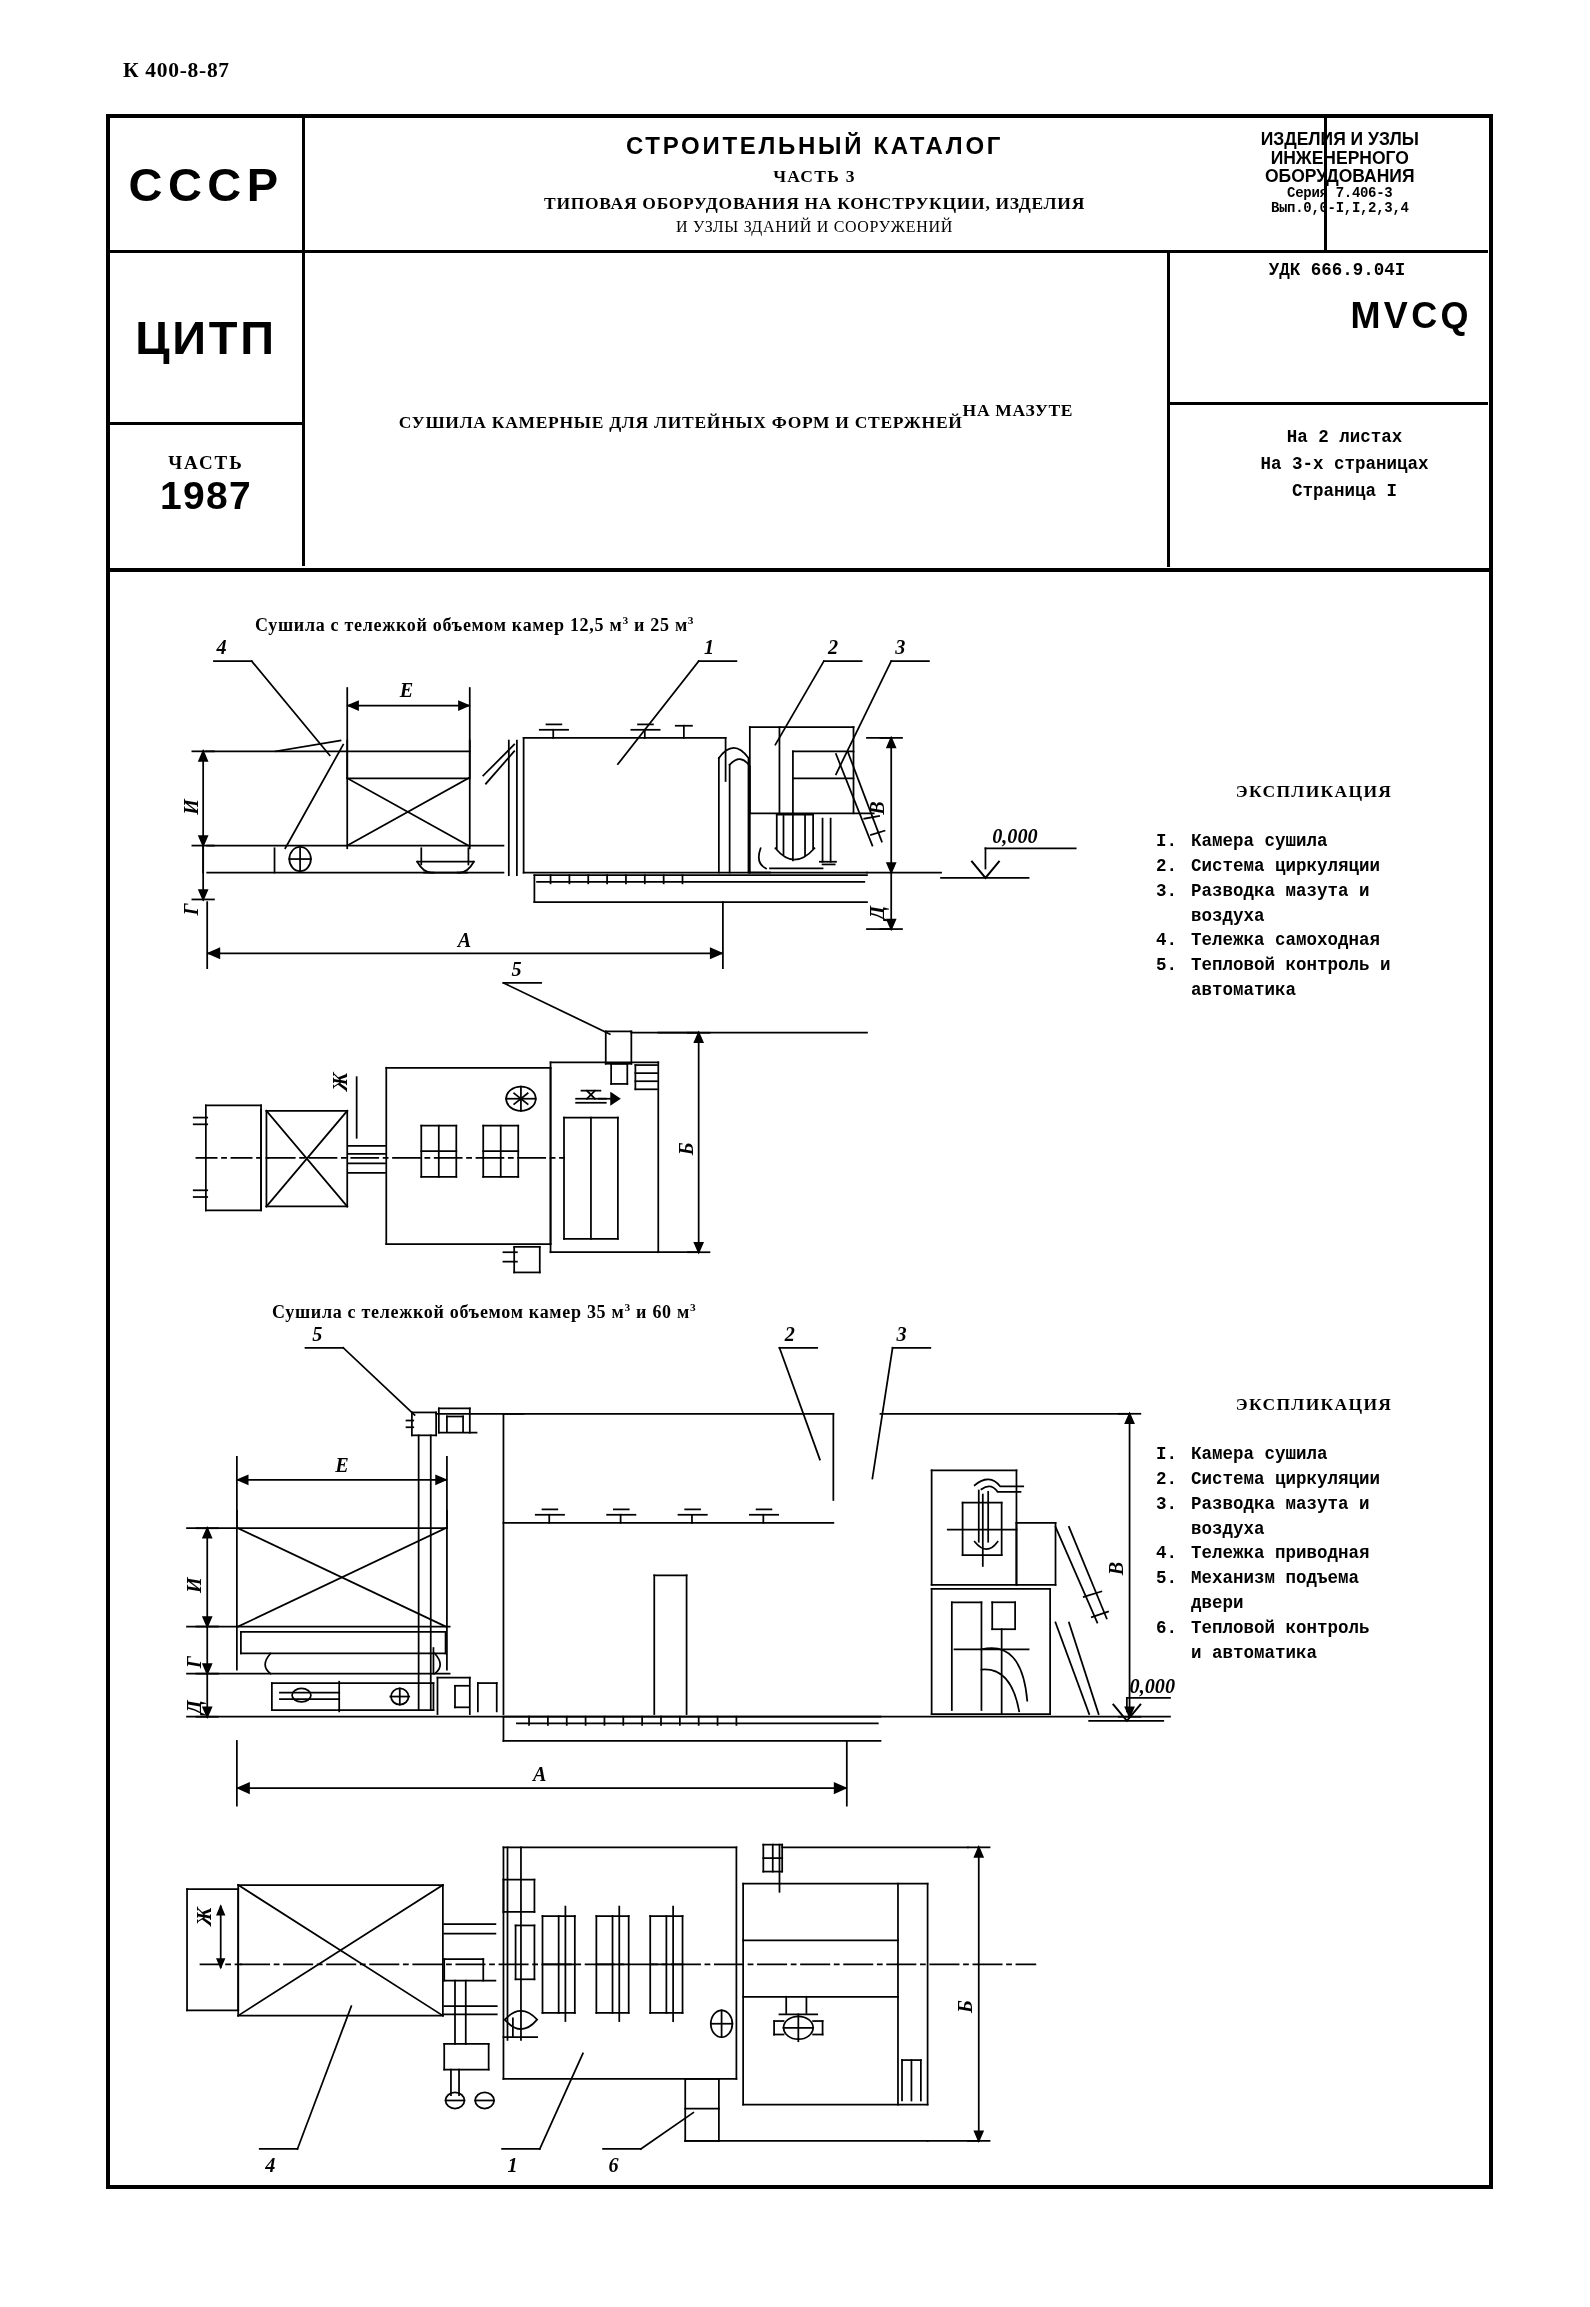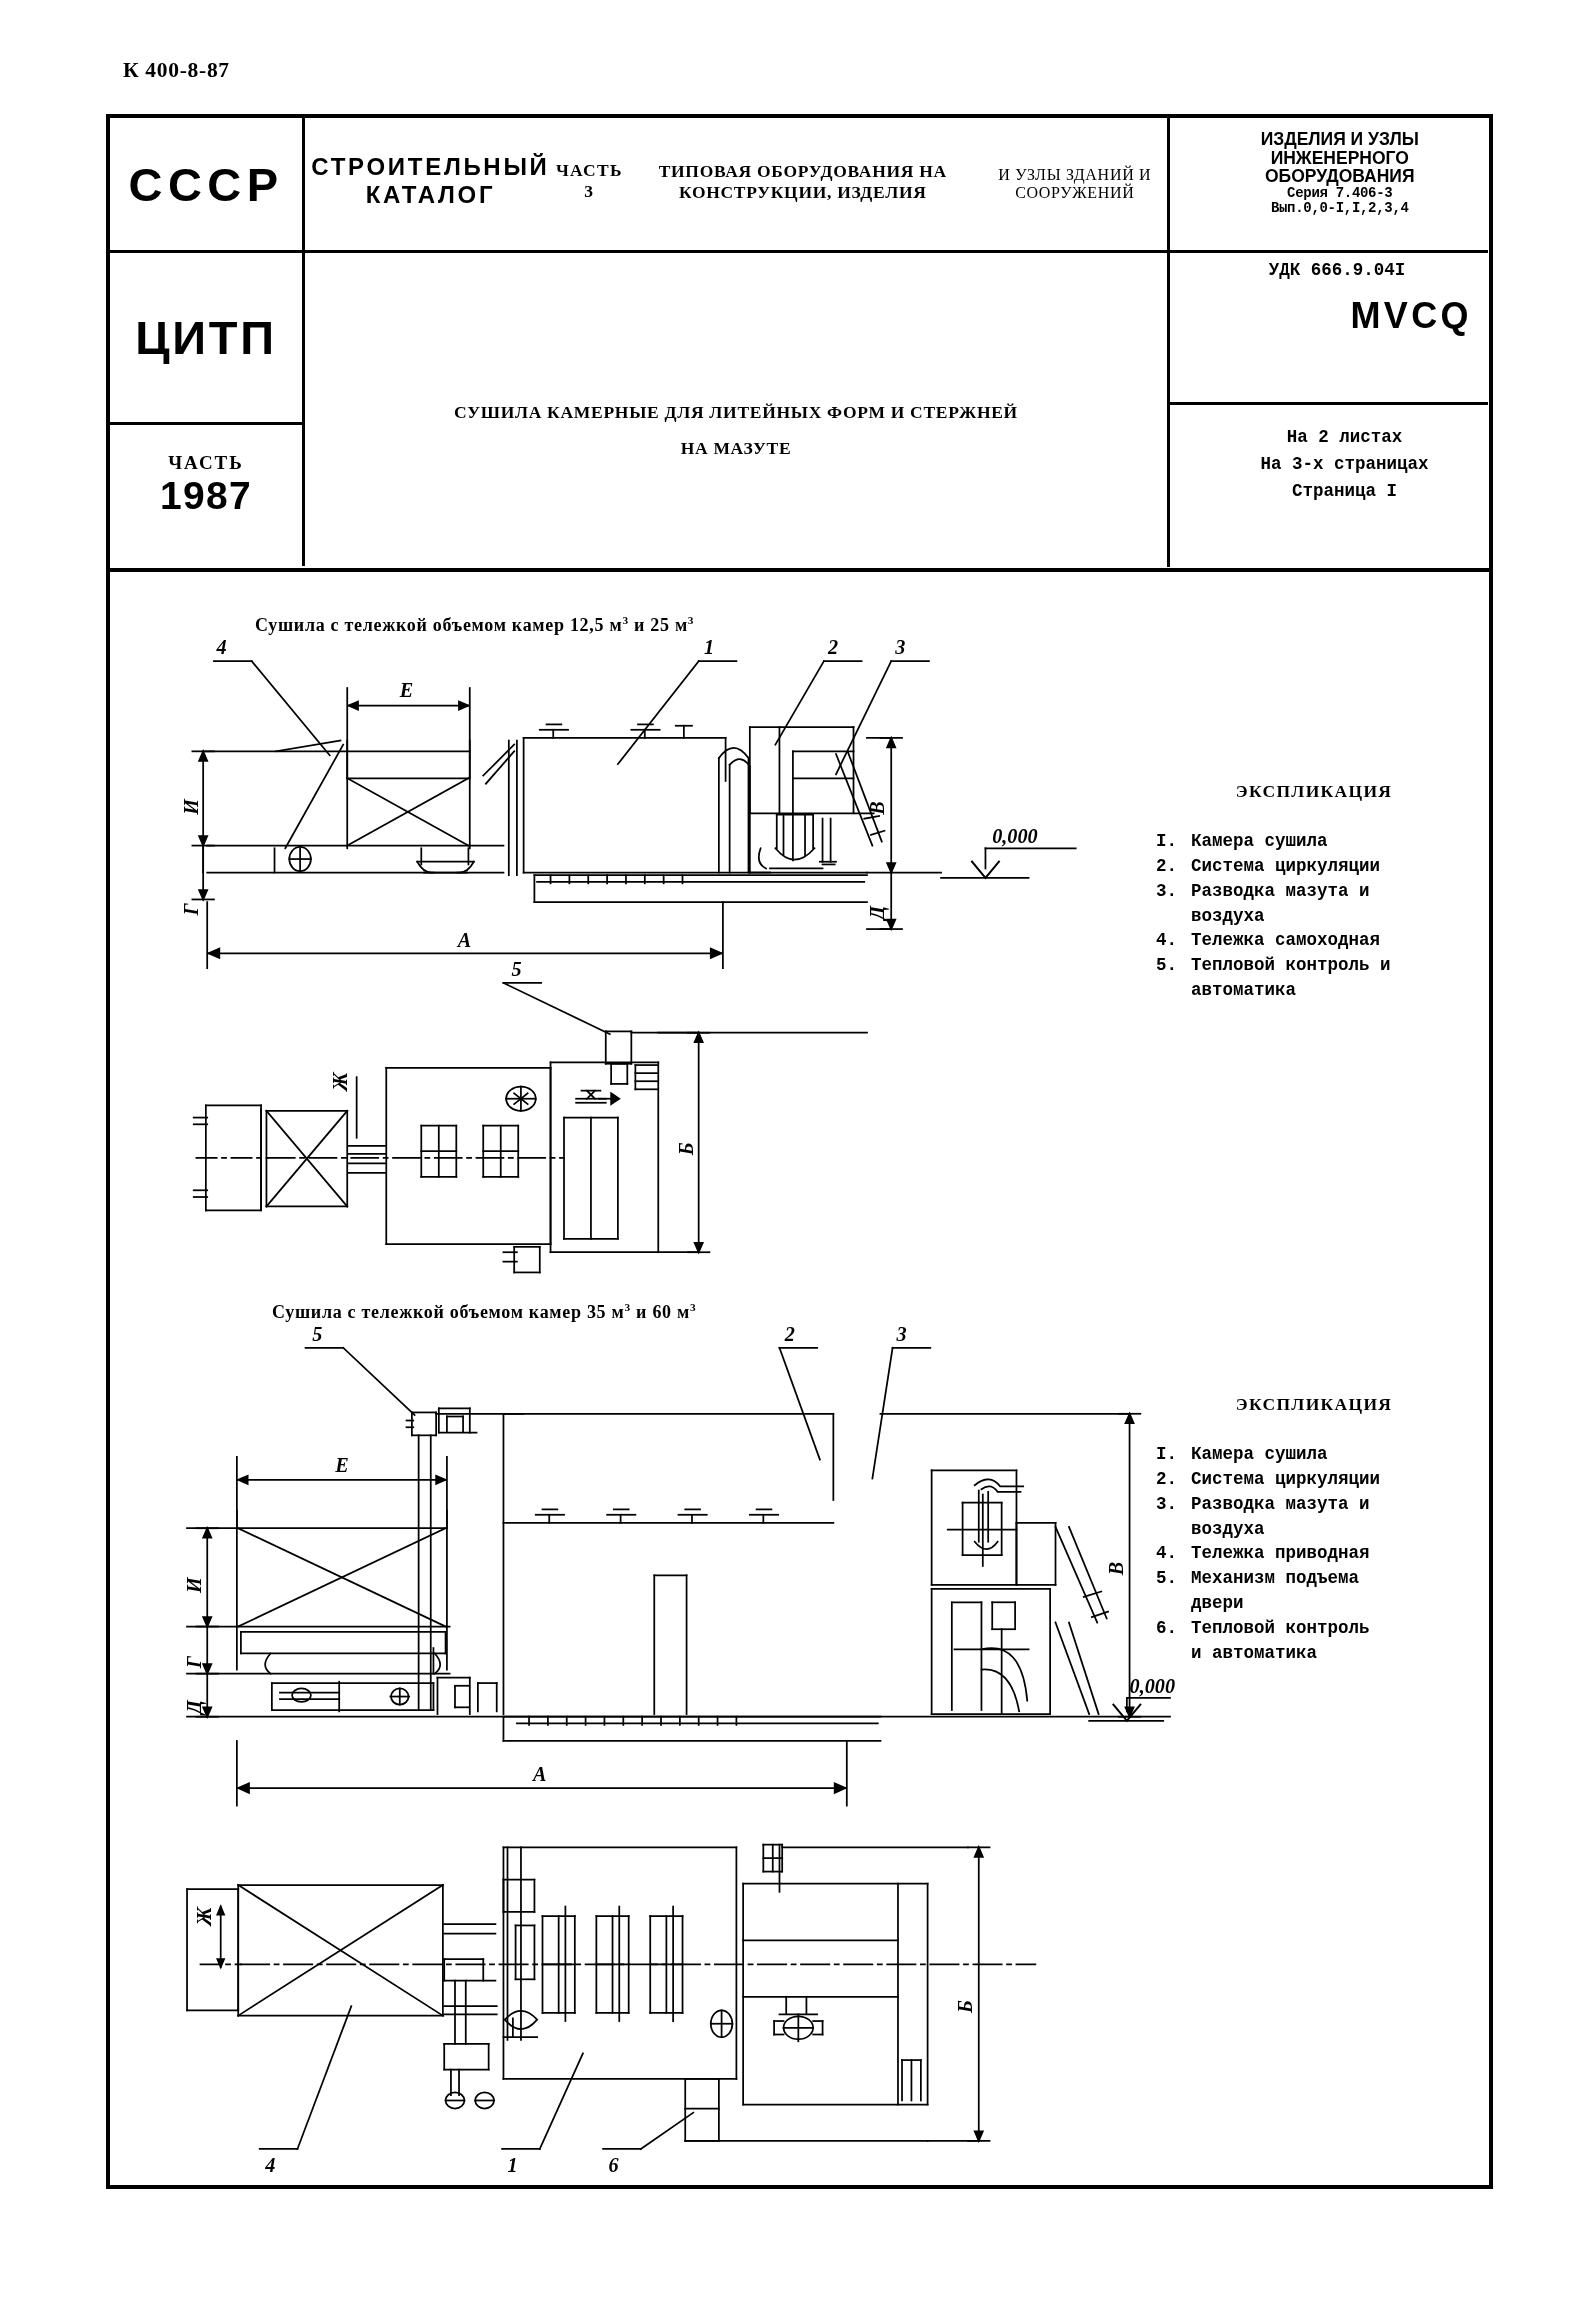--- a/index.html
+++ b/index.html
@@ -35,22 +35,22 @@
   .cell-sssr{left:0;top:0;width:195px;height:135px;border-right:3.4px solid #000;border-bottom:3.4px solid #000;}
   .cell-citp{left:0;top:135px;width:195px;height:172px;border-right:3.4px solid #000;border-bottom:3.4px solid #000;}
   .cell-date{left:0;top:286px;width:195px;height:162px;border-right:3.4px solid #000;}
 
   .txt-sssr{font-family:"Liberation Sans",sans-serif;font-weight:bold;font-size:47px;letter-spacing:5.4px;}
   .txt-citp{font-family:"Liberation Sans",sans-serif;font-weight:bold;font-size:47px;letter-spacing:2.7px;}
   .txt-month{font-family:"Liberation Serif",serif;font-weight:bold;font-size:19px;letter-spacing:2px;}
   .txt-year{font-family:"Liberation Sans",sans-serif;font-weight:bold;font-size:39px;letter-spacing:1.3px;}
 
   
-  .cell-catalog{left:195px;top:0;width:865px;height:135px;border-right:3.4px solid #000;border-bottom:3.4px solid #000;flex-direction:row;}
-  .cell-subject{left:195px;top:135px;width:865px;height:314px;border-right:3.4px solid #000;flex-direction:column;}
+  .cell-catalog{left:195px;top:0;width:1022px;height:135px;border-right:3.4px solid #000;border-bottom:3.4px solid #000;flex-direction:column;}
+  .cell-subject{left:195px;top:135px;width:865px;height:314px;border-right:3.4px solid #000;}
 
   .cat-l1{font-family:"Liberation Sans",sans-serif;font-weight:bold;font-size:24px;letter-spacing:2.7px;margin-bottom:6px;}
   .cat-l2{font-family:"Liberation Serif",serif;font-weight:bold;font-size:17.5px;letter-spacing:1.3px;margin-bottom:6px;}
   .cat-l3{font-family:"Liberation Serif",serif;font-weight:bold;font-size:17.5px;letter-spacing:0.7px;margin-bottom:4.7px;}
   .cat-l4{font-family:"Liberation Serif",serif;font-weight:normal;font-size:16px;letter-spacing:0.7px;}
 
   .subj-l1{font-family:"Liberation Serif",serif;font-weight:bold;font-size:17.5px;letter-spacing:0.7px;margin-top:40px;margin-bottom:15px;}
   .subj-l2{font-family:"Liberation Serif",serif;font-weight:bold;font-size:17.5px;letter-spacing:0.7px;}
 
   

